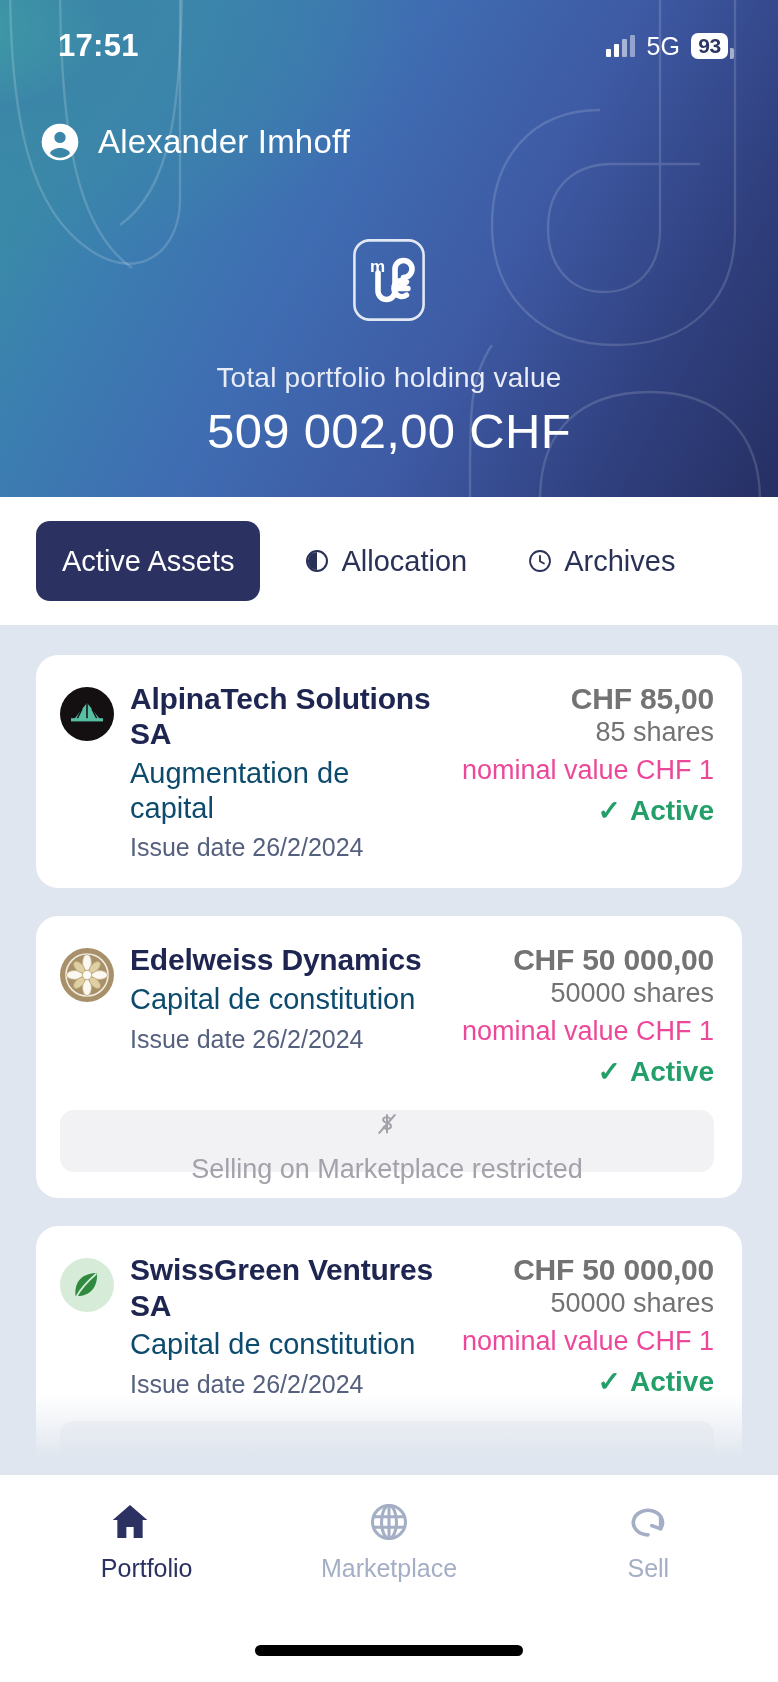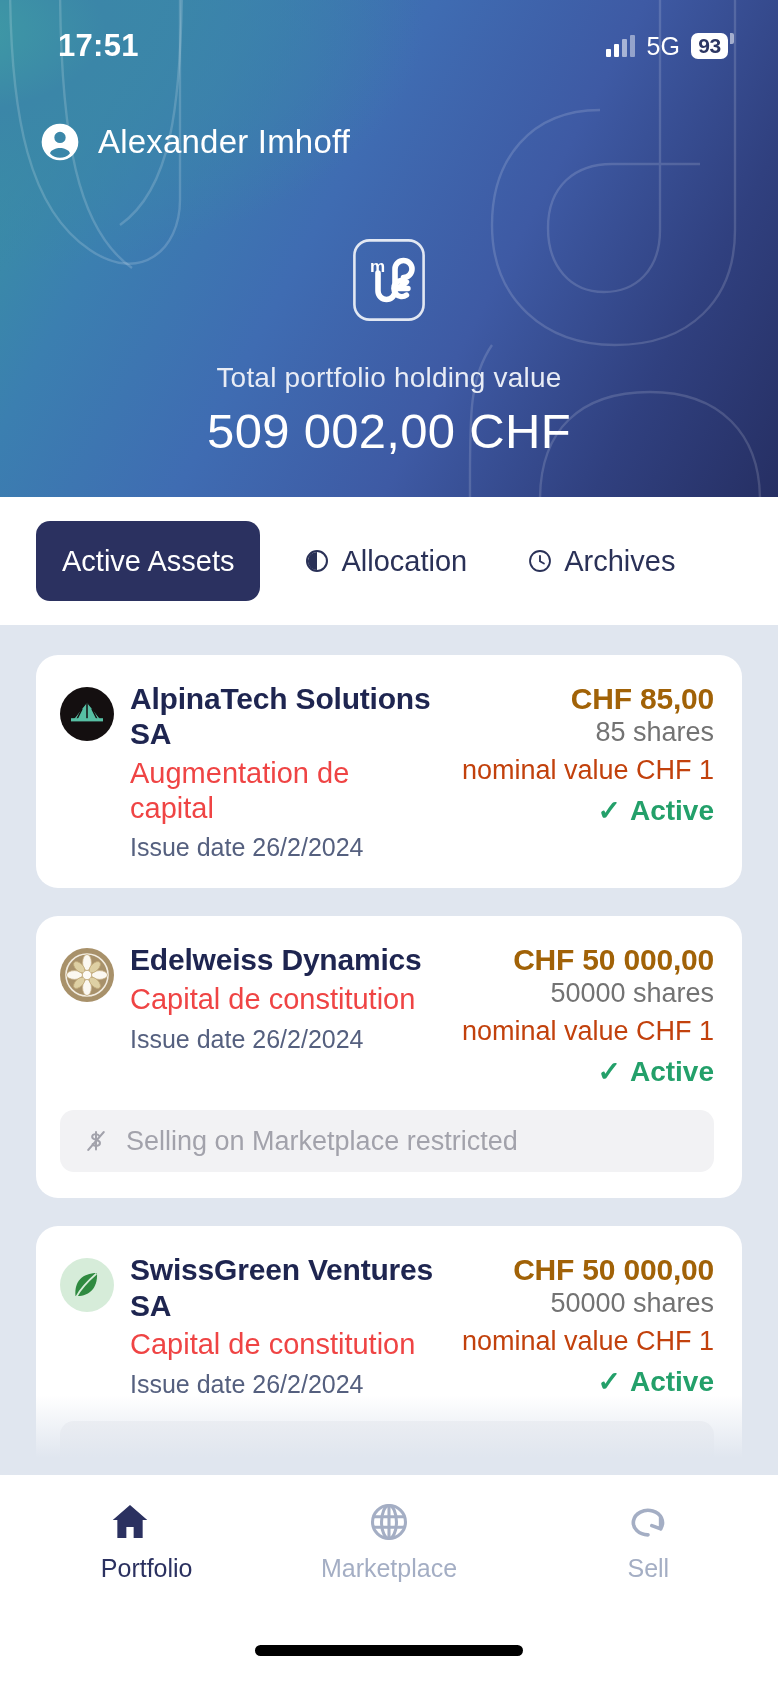--- a/index.html
+++ b/index.html
@@ -30,21 +30,21 @@
   }
   .status-time { font-size:31px; font-weight:600; letter-spacing:.3px; }
   .status-right { display:flex; align-items:center; gap:11px; }
   .sig { display:flex; align-items:flex-end; gap:3px; height:22px; }
   .sig i { display:block; width:5px; background:#fff; border-radius:1px; }
   .sig i:nth-child(1){ height:8px; }
   .sig i:nth-child(2){ height:13px; }
   .sig i:nth-child(3){ height:18px; opacity:.55; }
   .sig i:nth-child(4){ height:22px; opacity:.45; }
   .net { font-size:25px; font-weight:500; letter-spacing:.2px; }
-  .battery { display:flex; align-items:flex-start; }
+  .battery { display:flex; align-items:flex-end; }
   .batt-body {
     background:#fff; color:#2c3663; font-size:21px; font-weight:700;
     border-radius:7px; padding:2px 7px 3px; line-height:1; letter-spacing:-.3px;
   }
   .batt-cap { width:4px; height:11px; background:rgba(255,255,255,.55); border-radius:0 2px 2px 0; margin-left:2px; }
 
   .user-row {
     position:absolute; top:120px; left:38px;
     display:flex; align-items:center; gap:16px; color:#fff;
   }
@@ -89,36 +89,36 @@
     margin-bottom:28px; position:relative;
   }
   .card-main { display:flex; align-items:flex-start; gap:16px; }
   .logo-wrap { width:54px; height:54px; flex:none; margin-top:6px; }
   .logo-wrap svg { display:block; }
   .card-cols { display:flex; flex:1; justify-content:space-between; align-items:flex-start; gap:16px; }
   .col-left { min-width:0; }
   .col-right { text-align:right; flex:none; }
 
   .asset-name { font-size:30px; font-weight:700; color:#1e2550; line-height:1.18; letter-spacing:-.2px; }
-  .asset-type { font-size:29px; font-weight:400; color:#ef4444; line-height:1.2; margin-top:4px; max-width:310px; }
+  .asset-type { font-size:29px; font-weight:400; color:#0c4a6e; line-height:1.2; margin-top:4px; max-width:310px; }
   .asset-date { font-size:25px; font-weight:400; color:#55607f; margin-top:8px; }
 
-  .asset-value { font-size:30px; font-weight:700; color:#a16207; line-height:1.2; letter-spacing:-.2px; }
+  .asset-value { font-size:30px; font-weight:700; color:#737373; line-height:1.2; letter-spacing:-.2px; }
   .asset-shares { font-size:27px; font-weight:400; color:#737373; }
-  .asset-nominal { font-size:27px; font-weight:400; color:#c2410c; margin-top:7px; }
+  .asset-nominal { font-size:27px; font-weight:400; color:#ec4899; margin-top:7px; }
   .asset-status {
     display:flex; align-items:center; justify-content:flex-end; gap:9px;
     font-size:28px; font-weight:600; color:#23a06a; margin-top:9px;
   }
   .check { font-size:28px; line-height:1; }
 
   .restricted {
     margin-top:22px; background:#f2f2f4; border-radius:14px;
     height:62px; display:flex; align-items:center; gap:16px; padding:0 22px;
-    color:#a2a2ab; font-size:27px; font-weight:400;
+    color:#a2a2ab; font-size:27px; font-weight:400;flex-direction:column;
   }
   .restricted svg { flex:none; }
   .list-fade {
     position:absolute; left:0; right:0; bottom:0; height:80px;
     background:linear-gradient(to bottom, rgba(224,230,239,0), #e0e6ef 78%);
     pointer-events:none;
   }
 
   
   .bottom-nav {

